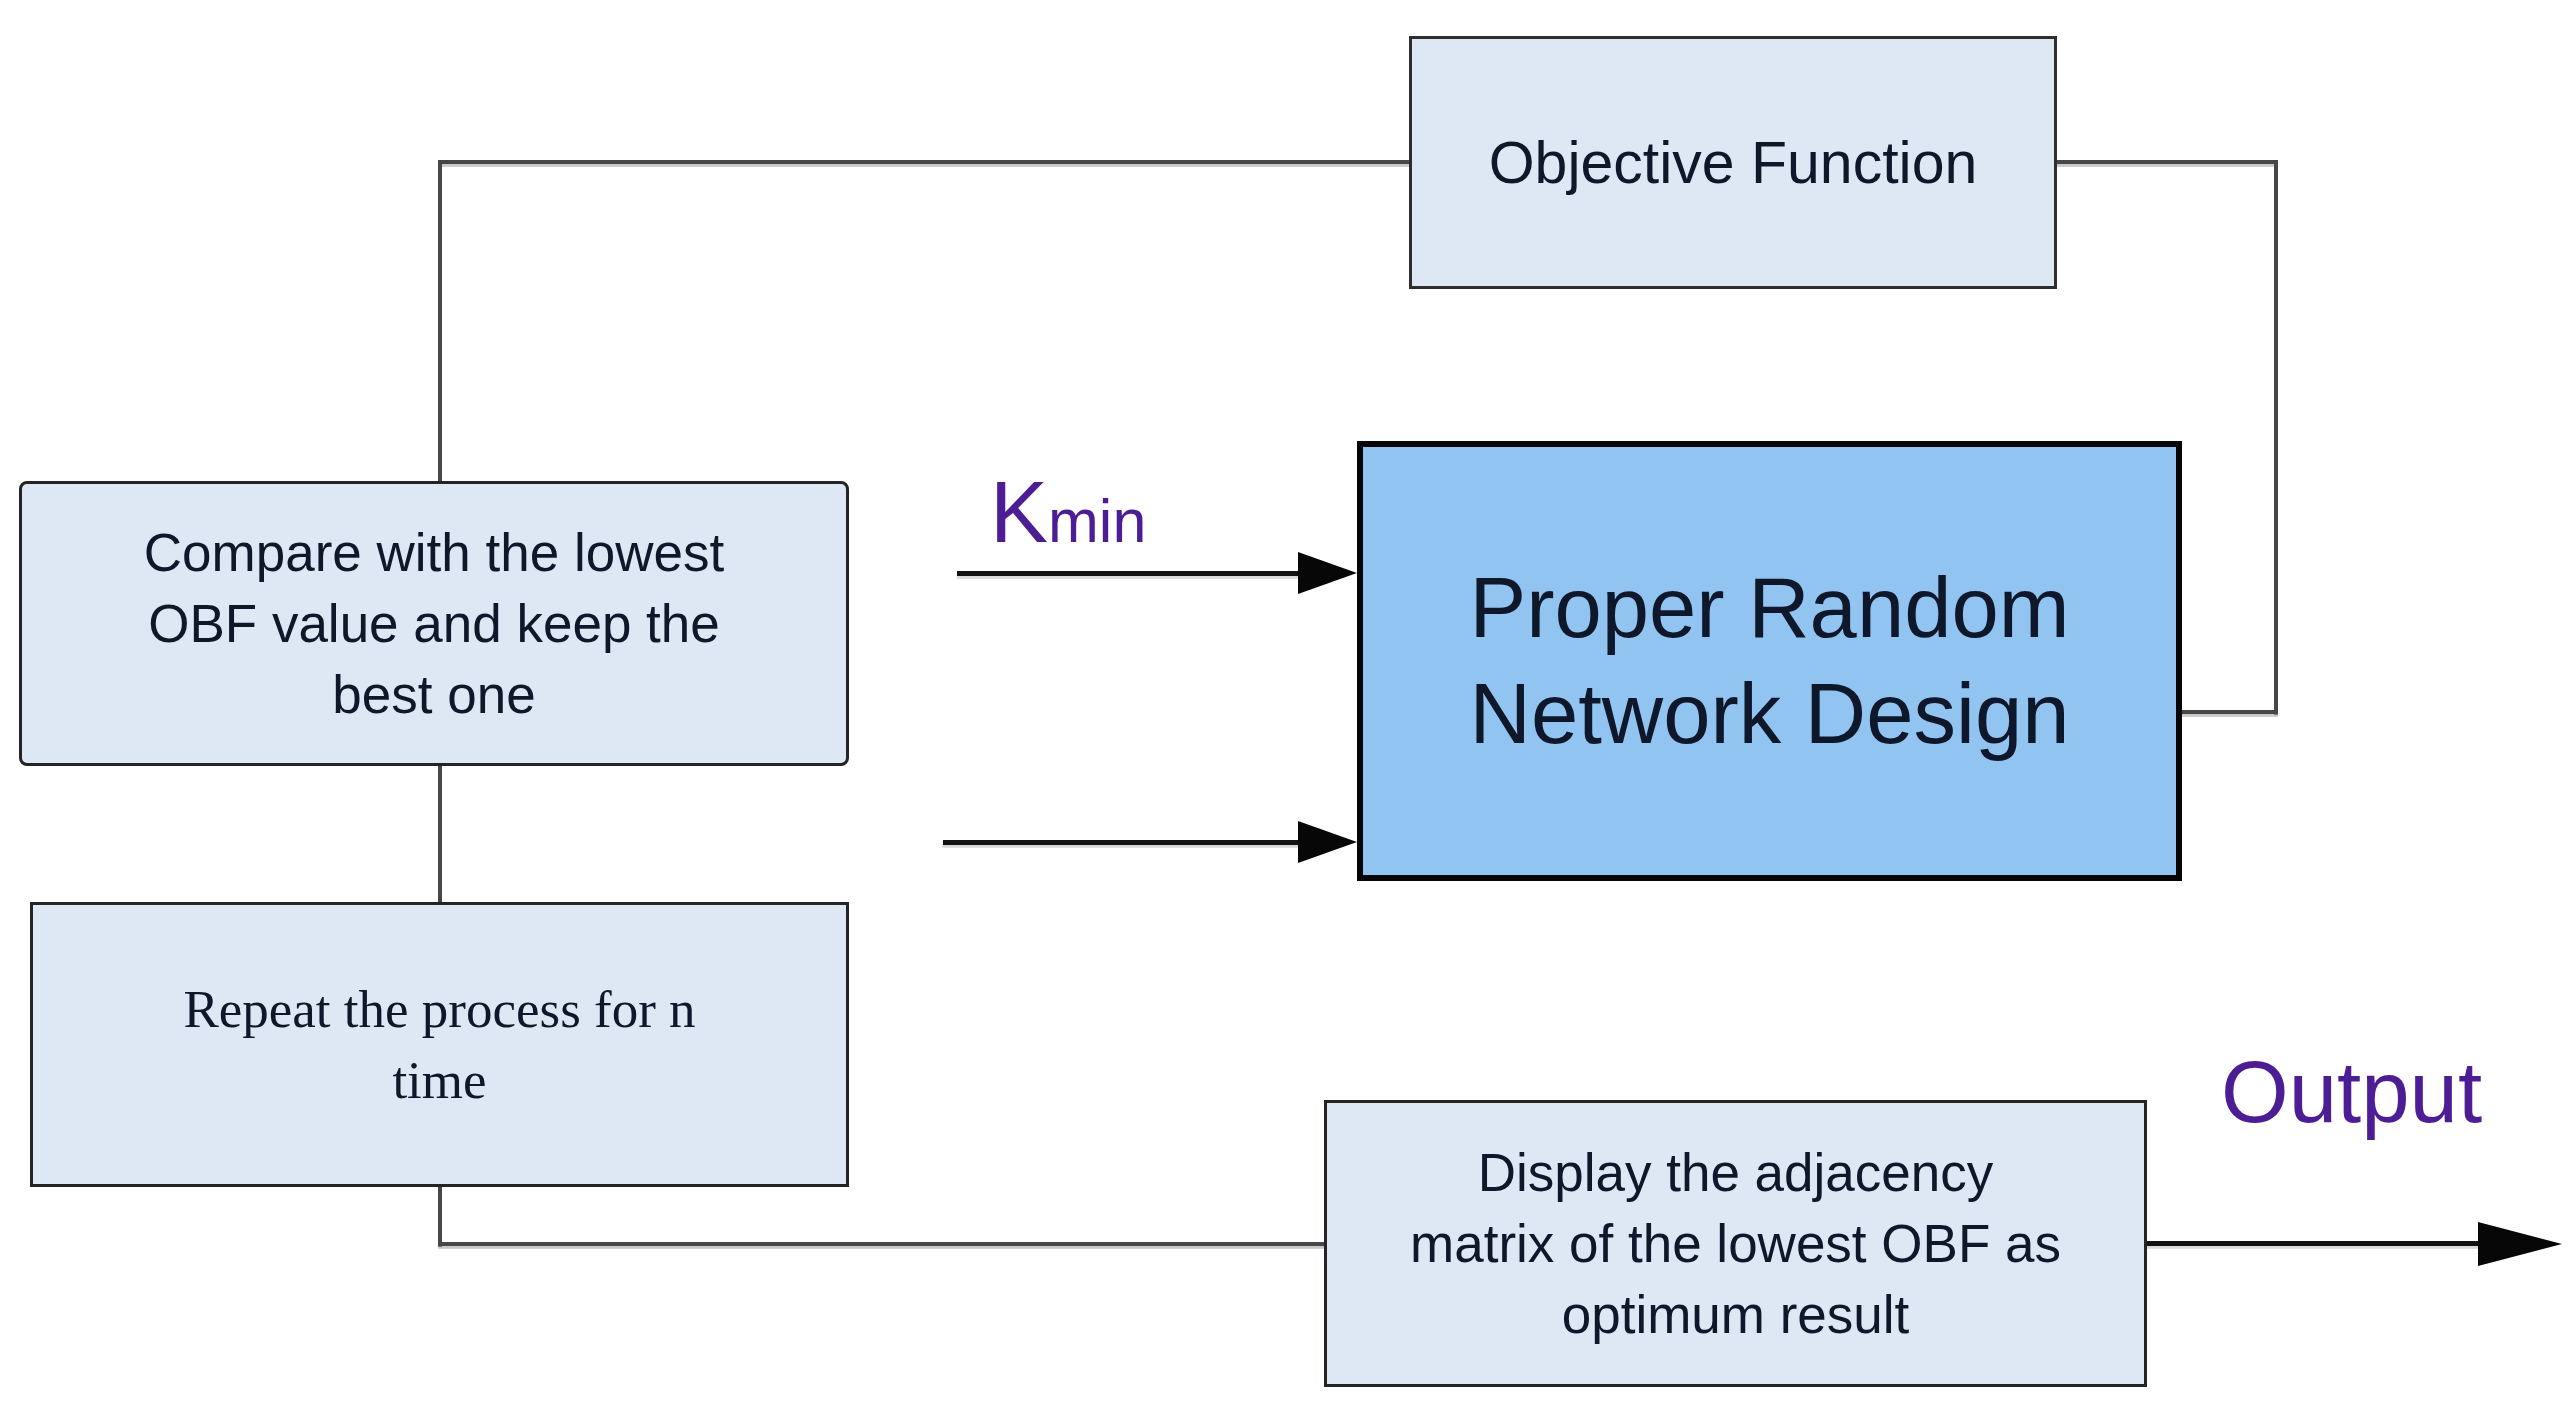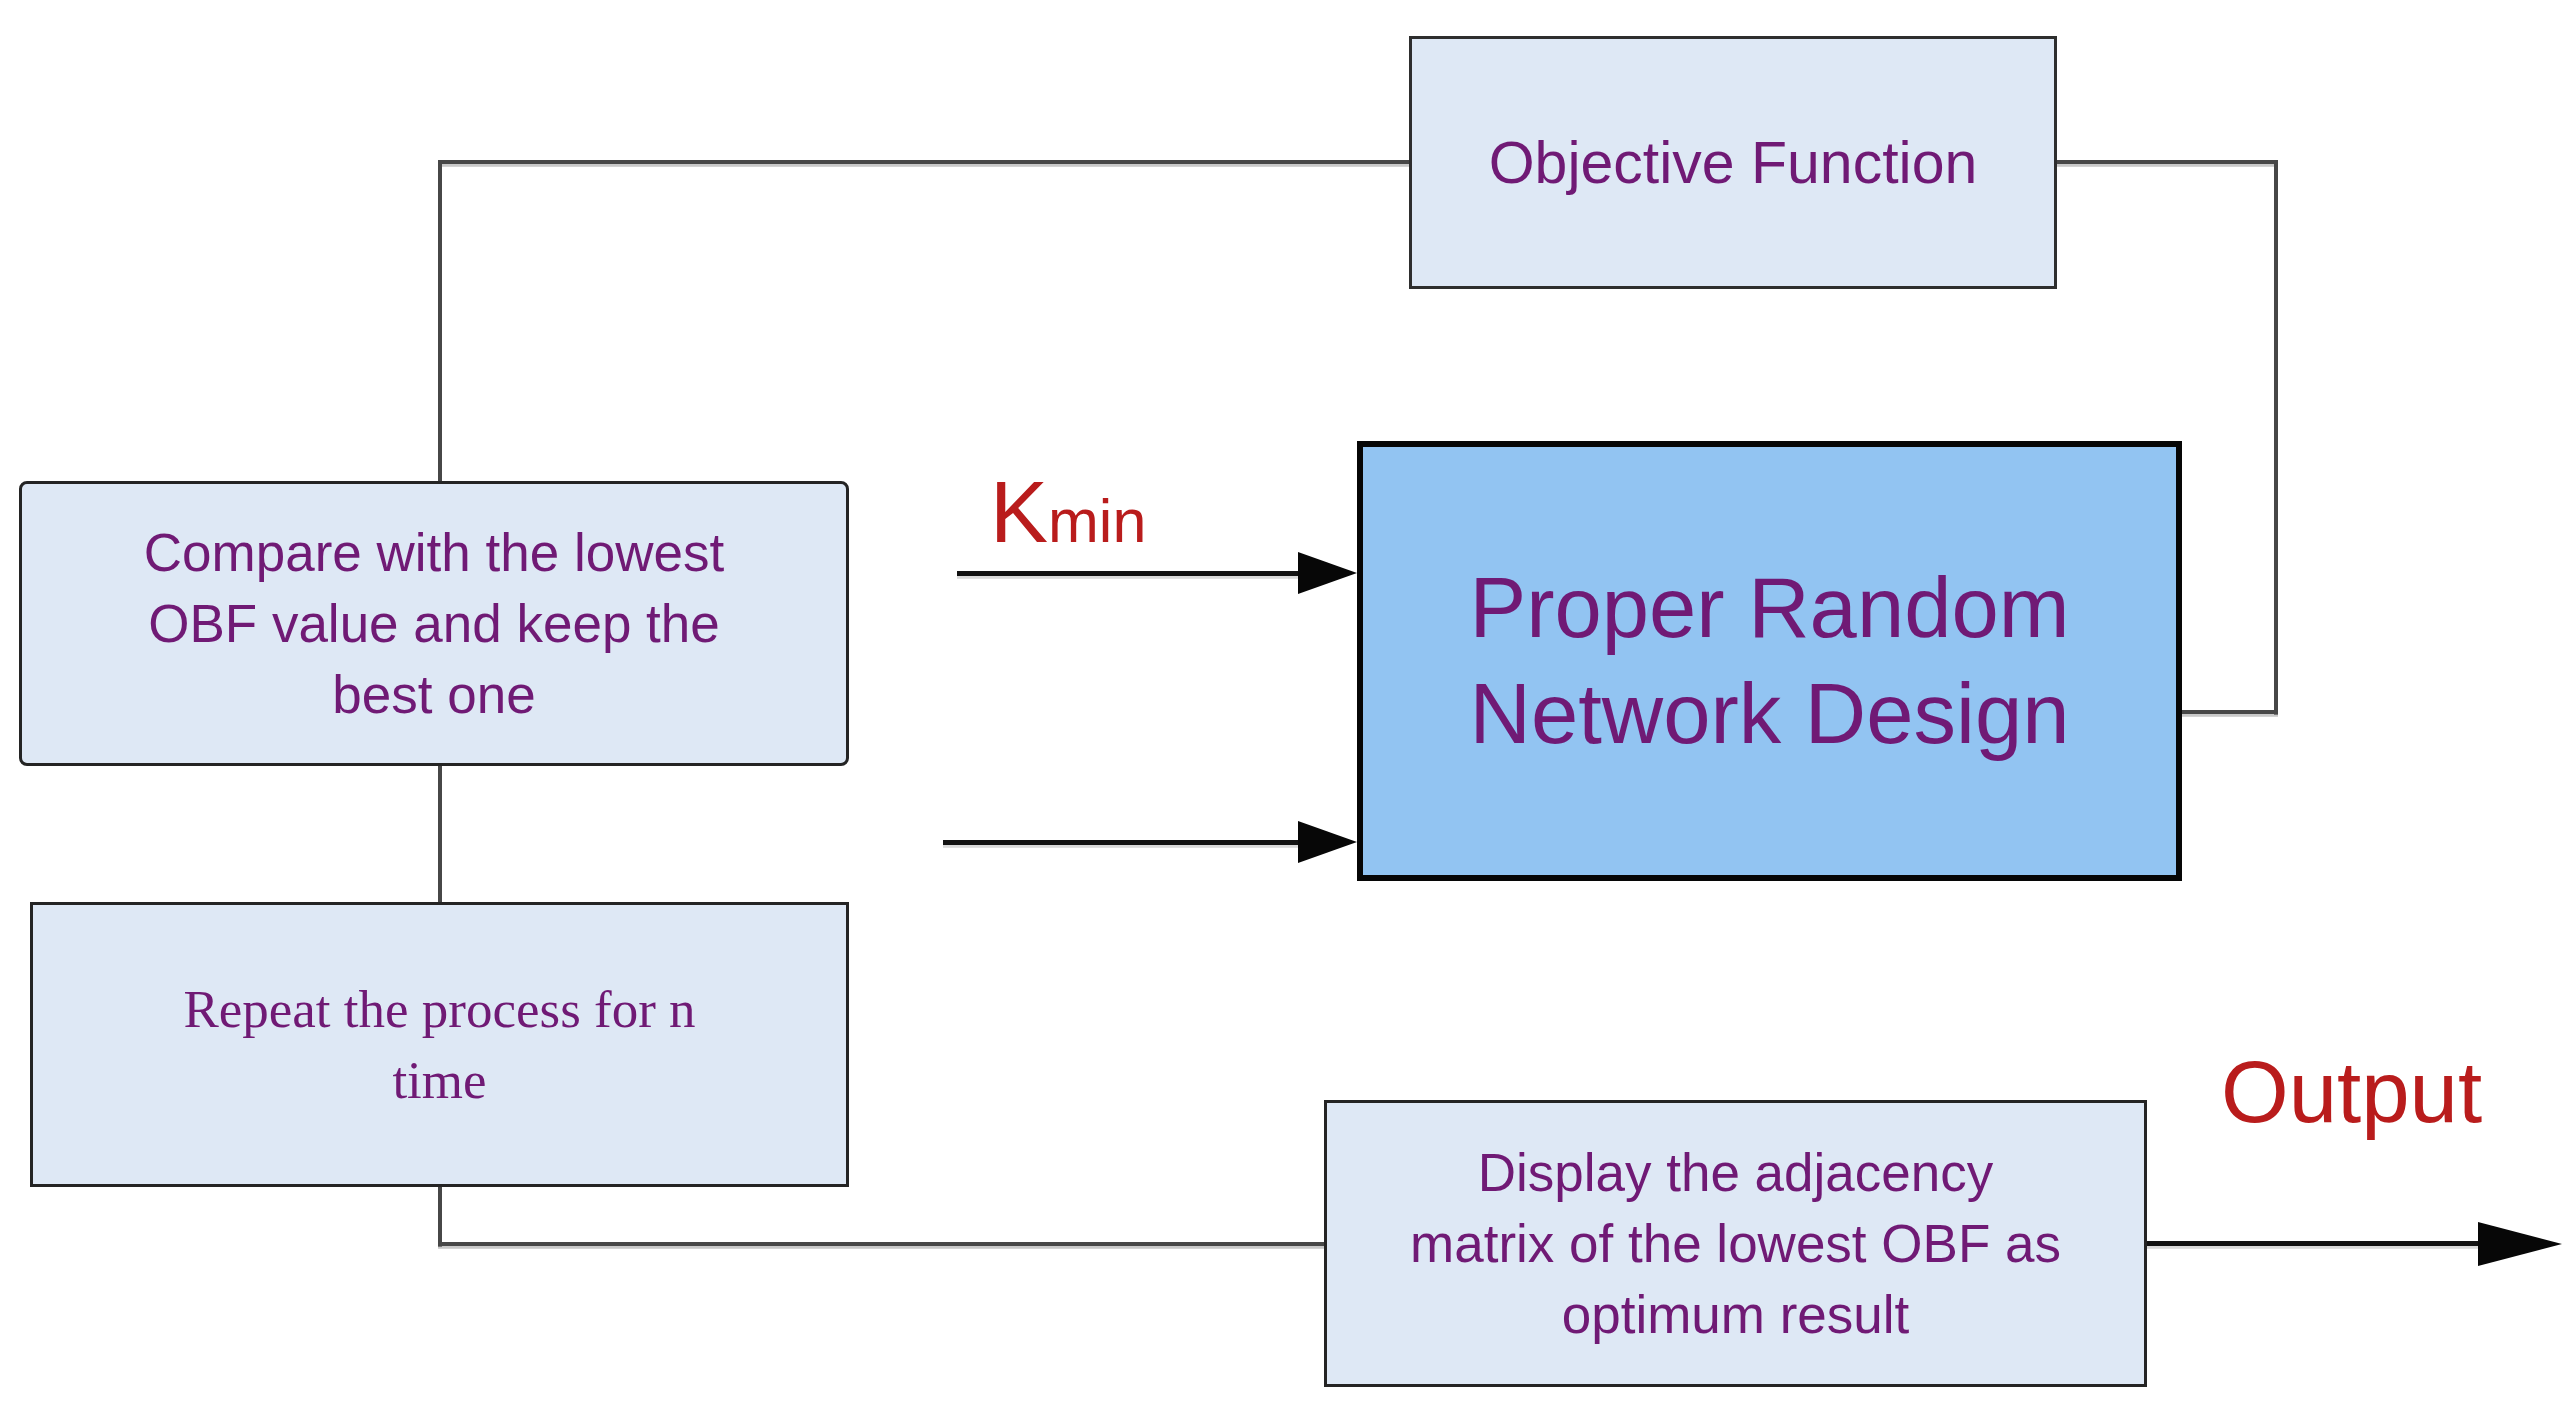--- a/index.html
+++ b/index.html
@@ -25,21 +25,21 @@
     box-sizing: border-box;
     background: #dee8f5;
     border: 3.8px solid #242424;
     display: flex;
     align-items: center;
     justify-content: center;
     text-align: center;
     white-space: pre-line;
     font-size: 53px;
     line-height: 71px;
-    color: #701a75;
+    color: #0f172a;
   }
   #node-objective {
     left: 1409px; top: 36px; width: 648px; height: 253px;
     font-size: 59px; line-height: 66px;
     border-color: #2e2e2e;
   }
   #node-proper {
     left: 1357px; top: 441px; width: 825px; height: 440px;
     background: #92c4f2;
     border: 6.6px solid #060606;
@@ -94,21 +94,21 @@
   
   #seg-output      { left: 2146px; top: 1241px; width: 334px; }
   #head-output     { left: 2478px; top: 1222px; border-left-width: 84px; border-top-width: 22px; border-bottom-width: 22px; }
 
   
   .io-label {
     position: absolute;
     font-size: 87px;
     line-height: 1;
     white-space: nowrap;
-    color: #b91c1c;
+    color: #4c1d95;
   }
   .io-label .sub {
     font-size: 61px;
   }
   #label-kmin   { left: 990px; top: 468px; }
   #label-cmax   { left: 986px; top: 737px; }
   #label-output { left: 2221px; top: 1048px; }
 </style>
 </head>
 <body>

